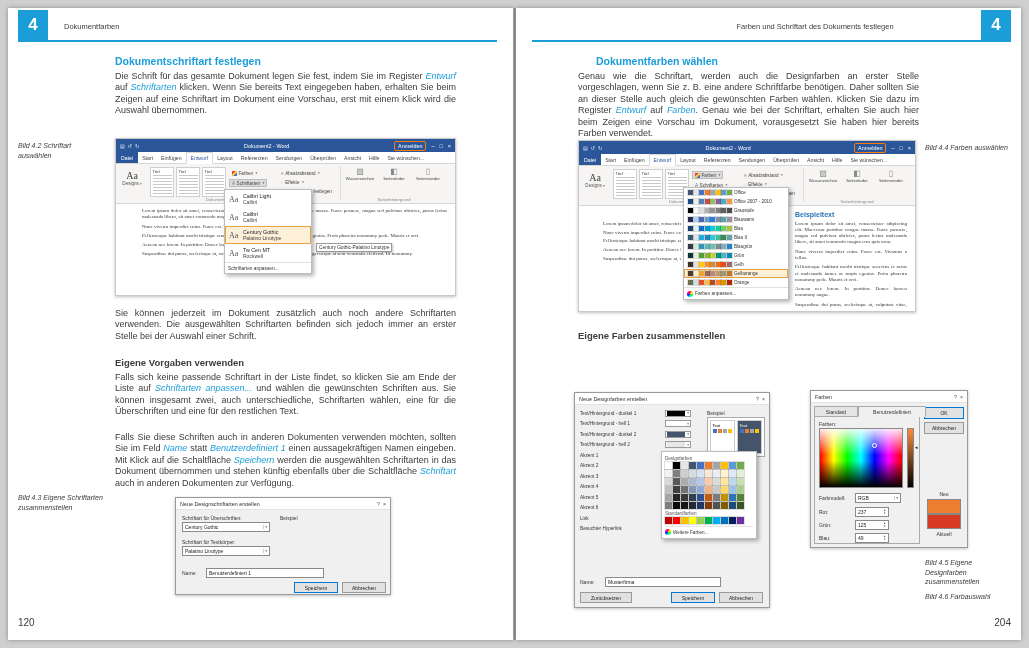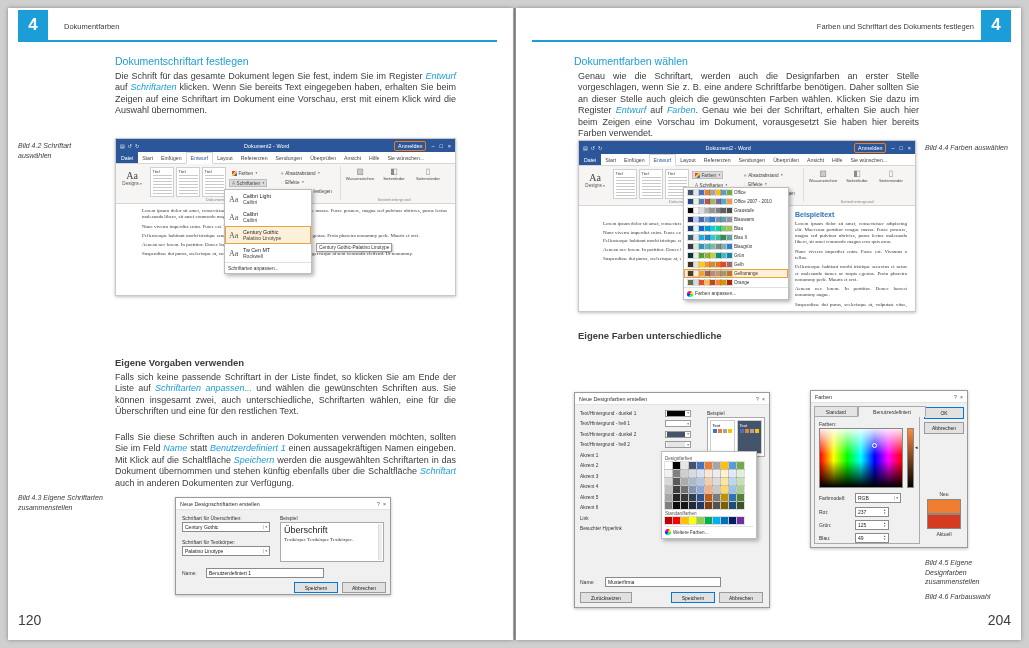--- a/index.html
+++ b/index.html
@@ -7,26 +7,26 @@
   body{font-family:"Liberation Sans",sans-serif}
   .canvas{position:relative;width:1029px;height:648px;background:#cfcfcf;overflow:hidden}
   .abs{position:absolute}
   :root{--blue:#1b9dd8;--wordblue:#2b579a}
   .page{position:absolute;top:8px;width:505px;height:632px;background:#fff;box-shadow:0 0 4px rgba(0,0,0,.35)}
   .page.pleft{left:8px}.page.pright{left:516px}
   .gutter{position:absolute;left:513px;top:8px;width:3px;height:632px;background:linear-gradient(to right,#b5b5b5,#8a8a8a,#b5b5b5)}
   .chapnum{position:absolute;width:30px;height:30px;background:var(--blue);color:#fff;font-size:17px;font-weight:bold;display:flex;align-items:center;justify-content:center}
   .hrule{position:absolute;height:2px;background:var(--blue)}
   .htitle{position:absolute;font-size:7.5px;color:#3c3c3b}
-  .bluehead{position:absolute;color:var(--blue);font-weight:normal;font-size:10.5px}
+  .bluehead{position:absolute;color:var(--blue);font-weight:bold;font-size:10.5px}
   .subhead{position:absolute;color:#3c3c3b;font-weight:bold;font-size:9.5px}
   .para{position:absolute;font-size:9px;line-height:11.4px;color:#3c3c3b;text-align:justify}
   .tlink{color:var(--blue);font-style:italic}
   .caption{position:absolute;font-style:italic;font-size:7px;line-height:9.5px;color:#3c3c3b}
-  .pagenum{position:absolute;bottom:12px;font-size:14px;color:#3c3c3b}
+  .pagenum{position:absolute;bottom:12px;font-size:10px;color:#3c3c3b}
   .fig{position:absolute;background:#fff;border:1px solid #c9c9c9;box-shadow:0 1px 3px rgba(0,0,0,.25)}
   
   .ww{font-size:5px;color:#333;overflow:hidden}
   .ww-title{height:13px;background:var(--wordblue);color:#fff;display:flex;align-items:center;font-size:5.4px;padding:0 4px;gap:3px}
   .grow{flex:1;text-align:center}
   .qat{font-size:5px;opacity:.9}
   .signin{border:1px solid #ff7a00;border-radius:2px;padding:0 3px;line-height:8px}
   .winbtn{font-size:5.5px;margin-left:2px}
   .ww-tabs{position:relative;height:12px;background:#fff;display:flex;align-items:stretch;border-bottom:1px solid #d8d6d4;font-size:5.2px;color:#444}
   .ww-tab{padding:0 4px;display:flex;align-items:center}
@@ -262,20 +262,21 @@
               <span class="fm-f2">Rockwell</span>
             </span>
           </div>
         <div class="menu-foot">
             <span>Schriftarten anpassen...</span>
           </div>
       </div>
       <div class="tooltip" style="left:200px;top:104px">Century Gothic-Palatino Linotype</div>
     </div>
 
+    <div class="para" style="left:107px;top:300px;width:341px"><span>Sie können jederzeit im Dokument zusätzlich auch noch andere Schriftarten verwenden. Die ausgewählten Schriftarten befinden sich jedoch immer an erster Stelle bei der Auswahl einer Schrift.</span></div>
     <div class="subhead" style="left:107px;top:349px">Eigene Vorgaben verwenden</div>
     <div class="para" style="left:107px;top:364px;width:341px"><span>Falls sich keine passende Schriftart in der Liste findet, so klicken Sie am Ende der Liste auf </span><span class="tlink">Schriftarten anpassen...</span><span> und wählen die gewünschten Schriften aus. Sie können insgesamt zwei, auch unterschiedliche, Schriftarten wählen, eine für die Überschriften und eine für den restlichen Text.</span></div>
     <div class="para" style="left:107px;top:424px;width:341px"><span>Falls Sie diese Schriften auch in anderen Dokumenten verwenden möchten, sollten Sie im Feld </span><span class="tlink">Name</span><span> statt </span><span class="tlink">Benutzerdefiniert 1</span><span> einen aussagekräftigen Namen eingeben. Mit Klick auf die Schaltfläche </span><span class="tlink">Speichern</span><span> werden die ausgewählten Schriftarten in das Dokument übernommen und stehen künftig ebenfalls über die Schaltfläche </span><span class="tlink">Schriftart</span><span> auch in anderen Dokumenten zur Verfügung.</span></div>
     <div class="caption" style="left:10px;top:485px;width:90px">Bild 4.3 Eigene Schriftarten zusammenstellen</div>
 
     <div class="fig dlg" style="left:167px;top:489px;width:216px;height:98px">
       <div class="dlg-title">
         <span class="t">Neue Designschriftarten erstellen</span>
         <span class="dx">?</span>
         <span class="dx">×</span>
@@ -284,44 +285,39 @@
       <div class="field" style="left:6px;top:24px;width:88px;height:10px">
           <span>Century Gothic</span>
           <span class="dd">▾</span>
         </div>
       <div class="lbl" style="left:6px;top:41px">Schriftart für Textkörper:</div>
       <div class="field" style="left:6px;top:48px;width:88px;height:10px">
           <span>Palatino Linotype</span>
           <span class="dd">▾</span>
         </div>
       <div class="lbl" style="left:104px;top:17px">Beispiel</div>
-      <div class="abs" style="left:104px;top:24px;width:104px;height:40px;background:#fff;border:1px solid #aaa;padding:2px 6px 2px 3px;overflow:hidden">
-        <div style="font-size:9px;color:#222">Überschrift</div>
-        <div style="font-size:5px;font-family:'Liberation Serif',serif;color:#333;margin-top:2px">Textkörper Textkörper Textkörper.</div>
-        <div class="vsb"></div>
-      </div>
       <div class="lbl" style="left:6px;top:72px">Name:</div>
       <div class="field" style="left:30px;top:70px;width:118px;height:10px">
           <span>Benutzerdefiniert 1</span>
         </div>
       <div class="btn default" style="left:118px;top:84px;width:44px;height:11px">Speichern</div>
       <div class="btn" style="left:166px;top:84px;width:44px;height:11px">Abbrechen</div>
     </div>
 
     <div class="pagenum" style="left:10px">120</div>
   </div>
 
   <div class="gutter"></div>
 
   <div class="page pright">
-    <div class="htitle" style="left:140px;top:14px;width:318px;text-align:right">Farben und Schriftart des Dokuments festlegen</div>
+    <div class="htitle" style="left:140px;top:14px;width:318px;text-align:center">Farben und Schriftart des Dokuments festlegen</div>
     <div class="chapnum" style="left:465px;top:2px">4</div>
     <div class="hrule" style="left:16px;top:32px;width:479px"></div>
 
-    <div class="bluehead" style="left:58px;top:47px">Dokumentfarben wählen</div>
+    <div class="bluehead" style="left:80px;top:47px">Dokumentfarben wählen</div>
     <div class="para" style="left:62px;top:63px;width:341px"><span>Genau wie die Schriftart, werden auch die Designfarben an erster Stelle vorgeschlagen, wenn Sie z. B. eine andere Schriftfarbe benötigen. Daher sollten Sie an dieser Stelle auch gleich die gewünschten Farben wählen. Klicken Sie dazu im Register </span><span class="tlink">Entwurf</span><span> auf </span><span class="tlink">Farben</span><span>. Genau wie bei der Schriftart, erhalten Sie auch hier beim Zeigen eine Vorschau im Dokument, vorausgesetzt Sie haben hier bereits Farben verwendet.</span></div>
     <div class="caption" style="left:409px;top:135px;width:88px">Bild 4.4 Farben auswählen</div>
 
     <div class="fig ww" style="left:62px;top:132px;width:338px;height:172px">
       <div class="ww-title">
         <span class="qat">▤</span>
         <span class="qat">↺</span>
         <span class="qat">↻</span>
         <span class="grow">Dokument2 - Word</span>
         <span class="signin">Anmelden</span>
@@ -581,21 +577,21 @@
             </span>
             <span class="cm-name">Orange</span>
           </div>
         <div class="menu-foot">
             <span class="mc-icon"></span>
             <span>Farben anpassen...</span>
           </div>
       </div>
     </div>
 
-    <div class="subhead" style="left:62px;top:322px">Eigene Farben unterschiedliche</div>
+    <div class="subhead" style="left:62px;top:322px">Eigene Farben zusammenstellen</div>
 
     <div class="fig dlg" style="left:58px;top:384px;width:196px;height:216px">
       <div class="dlg-title">
         <span class="t">Neue Designfarben erstellen</span>
         <span class="dx">?</span>
         <span class="dx">×</span>
       </div>
       <div class="abs" style="left:0;top:15px;right:0">
         <div class="clr-row">
             <span class="lab">Text/Hintergrund - dunkel 1</span>

